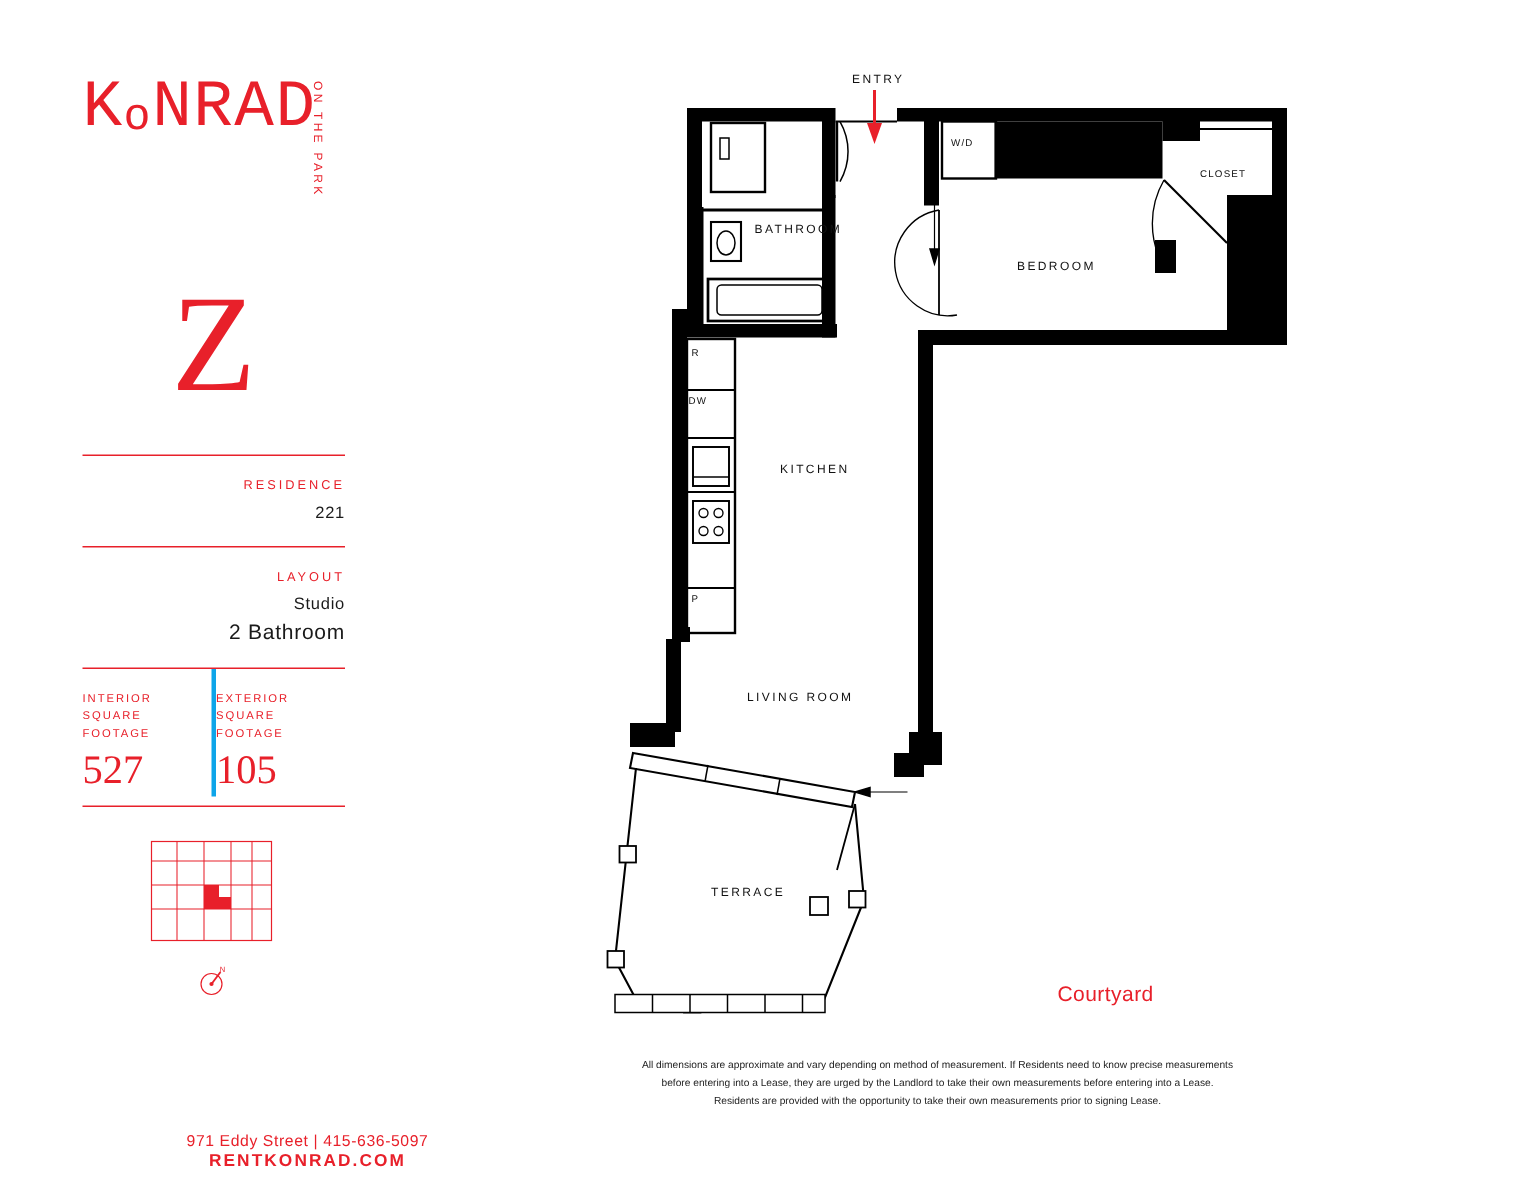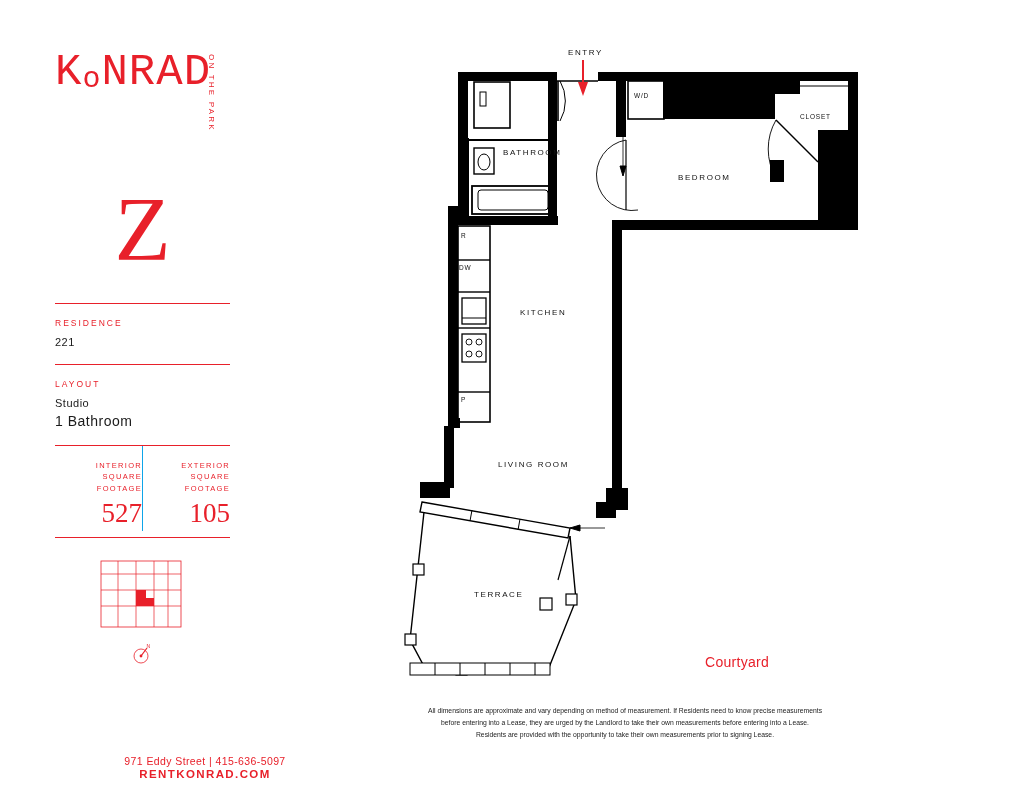--- a/index.html
+++ b/index.html
@@ -65,21 +65,21 @@
     margin-top: 48px;
     margin-left: -10px;
     font-weight: 400;
   }
   .rule {
     border-top: 1px solid #e8202a;
     margin: 28px 0 0 0;
     width: 175px;
   }
   .block {
-    text-align: left;
+    text-align: right;
     width: 175px;
   }
   .block-label {
     color: #e8202a;
     font-size: 8.5px;
     letter-spacing: 2px;
     margin-top: 14px;
   }
   .block-value {
     color: #1a1a1a;
@@ -96,26 +96,26 @@
     margin: 16px 0 0 0;
     width: 175px;
   }
   .sqft-row {
     display: flex;
     width: 175px;
     margin-top: 0;
   }
   .sqft-cell {
     flex: 1;
-    text-align: right;
+    text-align: left;
     padding-top: 14px;
     padding-bottom: 4px;
   }
   .sqft-cell.divider {
-    border-left: 1px solid #0ea5e9;
+    border-left: 3px solid #0ea5e9;
   }
   .sqft-label {
     color: #e8202a;
     font-size: 7.5px;
     letter-spacing: 1.3px;
     line-height: 1.5;
   }
   .sqft-value {
     color: #e8202a;
     font-family: "Liberation Serif", serif;
@@ -224,21 +224,21 @@
     <div class="block">
       <div class="block-label">RESIDENCE</div>
       <div class="block-value">221</div>
     </div>
 
     <div class="rule2"></div>
 
     <div class="block">
       <div class="block-label">LAYOUT</div>
       <div class="block-value">Studio</div>
-      <div class="block-value small">1 Bathroom</div>
+      <div class="block-value small">2 Bathroom</div>
     </div>
 
     <div class="rule2"></div>
 
     <div class="sqft-row">
       <div class="sqft-cell">
         <div class="sqft-label">INTERIOR</div>
         <div class="sqft-label">SQUARE FOOTAGE</div>
         <div class="sqft-value">527</div>
       </div>

